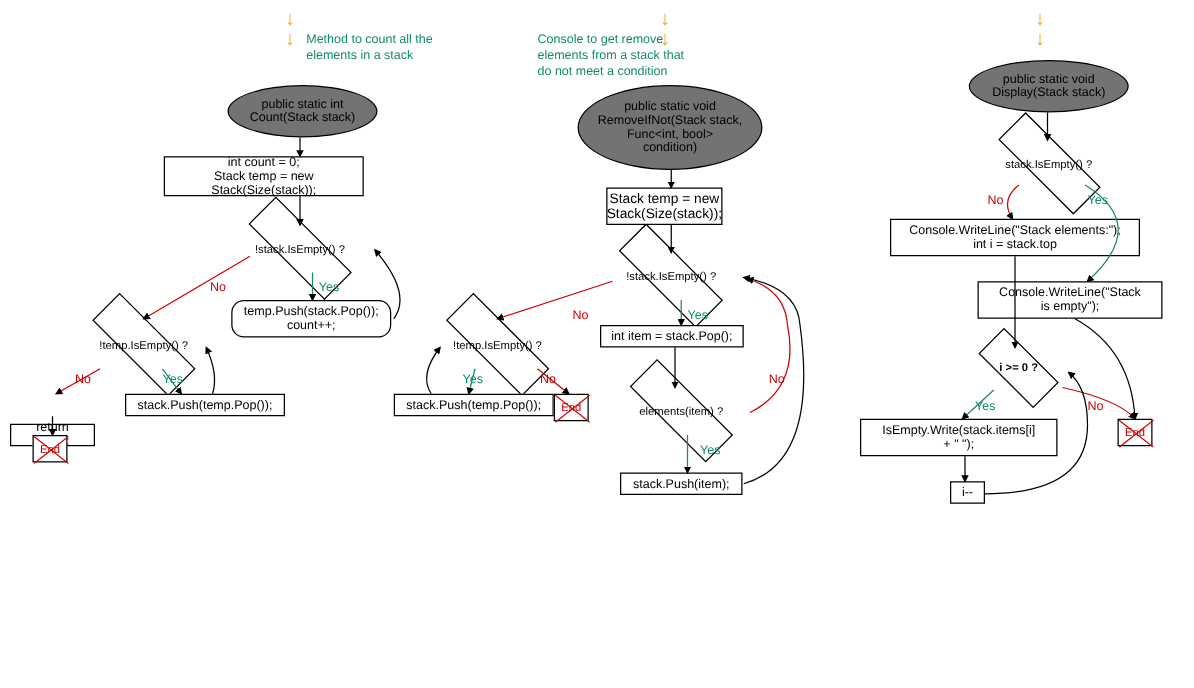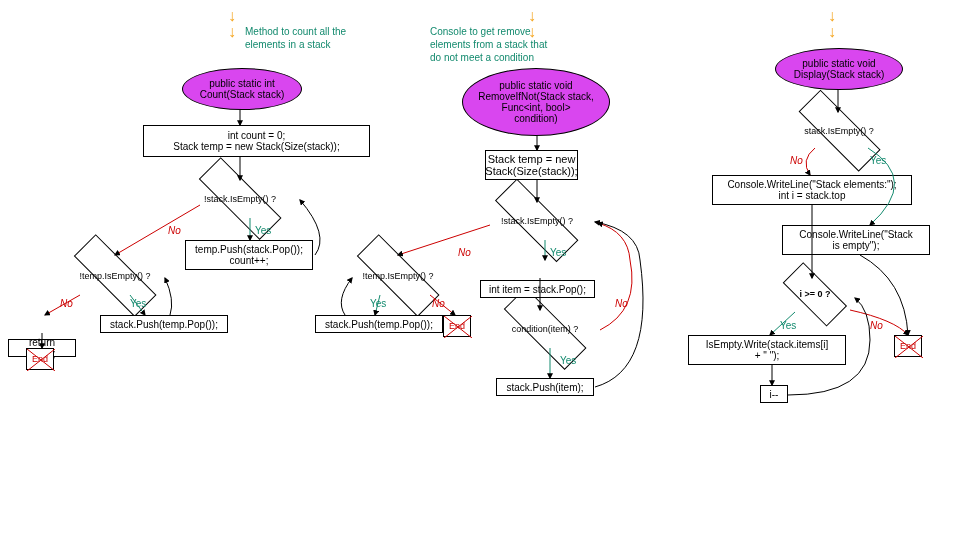--- a/index.html
+++ b/index.html
@@ -21,21 +21,21 @@
       padding: 4px 6px;
       text-align: center;
       display: flex;
       align-items: center;
       justify-content: center;
     }
     .ellipse {
       position: absolute;
       border: 1px solid #000;
       border-radius: 50%;
-      background: #d946ef;
+      background: #737373;
       display: flex;
       align-items: center;
       justify-content: center;
       text-align: center;
       padding: 6px;
     }
     .diamond {
       position: absolute;
       display: flex;
       align-items: center;
@@ -73,21 +73,21 @@
       position: absolute;
       background: #c00;
     }
     .comment {
       color: #138a6e;
       position: absolute;
       font-size: 10px;
       line-height: 1.3;
     }
     .label-yes { color: #138a6e; font-size: 10px; position: absolute; }
-    .label-no { color: #c00; font-size: 10px; position: absolute; font-style: italic; }
+    .label-no { color: #c00; font-size: 10px; position: absolute; }
     .arrow-orange {
       color: #f5a623;
       position: absolute;
       font-size: 16px;
       line-height: 1;
     }
     svg.connector {
       position: absolute;
       top: 0;
       left: 0;
@@ -104,26 +104,26 @@
 <div class="arrow-orange" style="left:828px; top:8px;">↓<br>↓</div>
 
 <div class="comment" style="left: 245px; top: 25px; white-space: pre-line;">Method to count all the
 elements in a stack</div>
 <div class="comment" style="left: 430px; top: 25px; white-space: pre-line;">Console to get remove
 elements from a stack that
 do not meet a condition</div>
 
 <div class="ellipse" style="left: 182px; top: 68px; width: 120px; height: 42px; font-size: 10px; white-space: pre-line;">public static int
 Count(Stack stack)</div>
-<div class="flowchart-box" style="left: 143px; top: 125px; width: 227px; height: 32px; font-size: 10px; white-space: pre-line;">int count = 0;
+<div class="flowchart-box" style="left: 131px; top: 125px; width: 160px; height: 32px; font-size: 10px; white-space: pre-line;">int count = 0;
 Stack temp = new Stack(Size(stack));</div>
 <div class="diamond" style="left:180px; top:178px; width:120px; height:42px;">
     <span class="diamond-text" style="white-space: pre-line;">!stack.IsEmpty()  ?</span>
   </div>
-<div class="flowchart-box" style="left: 185px; top: 240px; width: 128px; height: 30px; font-size: 10px; white-space: pre-line;">temp.Push(stack.Pop());
+<div class="flowchart-box" style="left: 185px; top: 240px; width: 128px; height: 30px; font-size: 10px; white-space: pre-line; border-radius: 10px;">temp.Push(stack.Pop());
 count++;</div>
 <div class="diamond" style="left:55px; top:255px; width:120px; height:42px;">
     <span class="diamond-text" style="white-space: pre-line;">!temp.IsEmpty()  ?</span>
   </div>
 <div class="flowchart-box" style="left: 100px; top: 315px; width: 128px; height: 18px; font-size: 10px; white-space: pre-line;">stack.Push(temp.Pop());</div>
 <div class="flowchart-box" style="left: 8px; top: 315px; width: 68px; height: 18px; font-size: 10px; white-space: pre-line; margin-top: 24px;">return count;</div>
 <div class="end-box" style="left:26px; top:348px;">
   <svg width="28" height="22" style="position:absolute;top:0;left:0">
       <line x1="0" y1="0" x2="28" y2="22" stroke="#c00" stroke-width="1"></line>
       <line x1="28" y1="0" x2="0" y2="22" stroke="#c00" stroke-width="1"></line>
@@ -133,23 +133,23 @@
 
 <div class="ellipse" style="left: 462px; top: 68px; width: 148px; height: 68px; font-size: 10px; white-space: pre-line;">public static void
 RemoveIfNot(Stack stack,
 Func&lt;int, bool&gt;
 condition)</div>
 <div class="flowchart-box" style="left: 485px; top: 150px; width: 93px; height: 30px; font-size: 11px; white-space: pre-line;">Stack temp = new
 Stack(Size(stack));</div>
 <div class="diamond" style="left:476px; top:200px; width:122px; height:42px;">
     <span class="diamond-text" style="white-space: pre-line;">!stack.IsEmpty()  ?</span>
   </div>
-<div class="flowchart-box" style="left: 480px; top: 260px; width: 115px; height: 18px; font-size: 10px; white-space: pre-line; margin-top: 20px;">int item = stack.Pop();</div>
+<div class="flowchart-box" style="left: 480px; top: 260px; width: 115px; height: 18px; font-size: 10px; white-space: pre-line;">int item = stack.Pop();</div>
 <div class="diamond" style="left:485px; top:308px; width:120px; height:42px;">
-    <span class="diamond-text" style="white-space: pre-line;">condition(item)  ?</span>
+    <span class="diamond-text" style="white-space: pre-line;">elements(item)  ?</span>
   </div>
 <div class="flowchart-box" style="left: 496px; top: 378px; width: 98px; height: 18px; font-size: 10px; white-space: pre-line;">stack.Push(item);</div>
 <div class="diamond" style="left:338px; top:255px; width:120px; height:42px;">
     <span class="diamond-text" style="white-space: pre-line;">!temp.IsEmpty()  ?</span>
   </div>
 <div class="flowchart-box" style="left: 315px; top: 315px; width: 128px; height: 18px; font-size: 10px; white-space: pre-line;">stack.Push(temp.Pop());</div>
 <div class="end-box" style="left:443px; top:315px;">
   <svg width="28" height="22" style="position:absolute;top:0;left:0">
       <line x1="0" y1="0" x2="28" y2="22" stroke="#c00" stroke-width="1"></line>
       <line x1="28" y1="0" x2="0" y2="22" stroke="#c00" stroke-width="1"></line>

